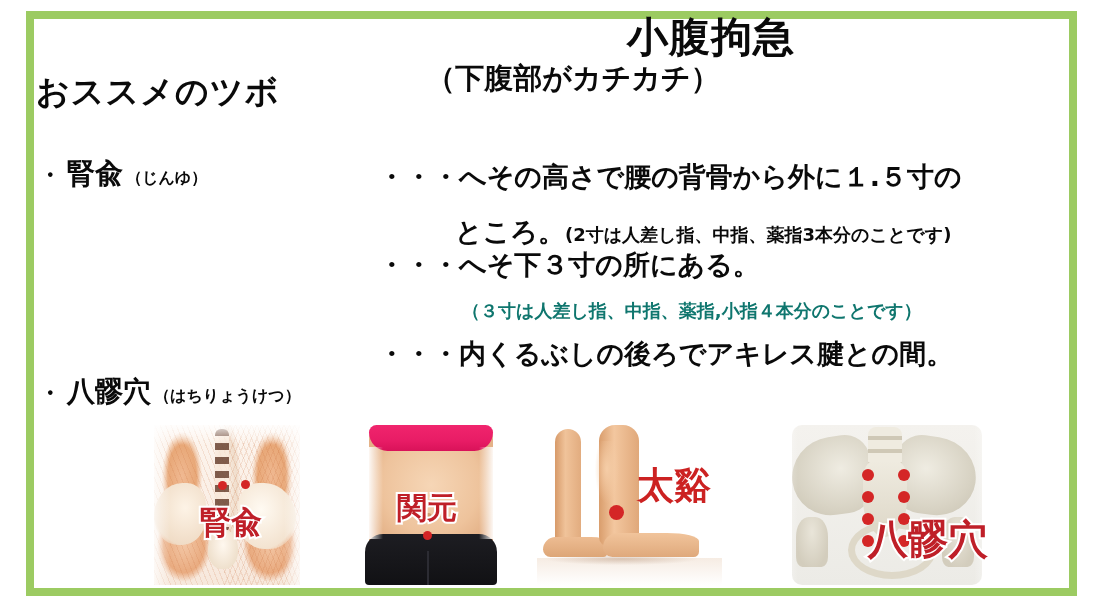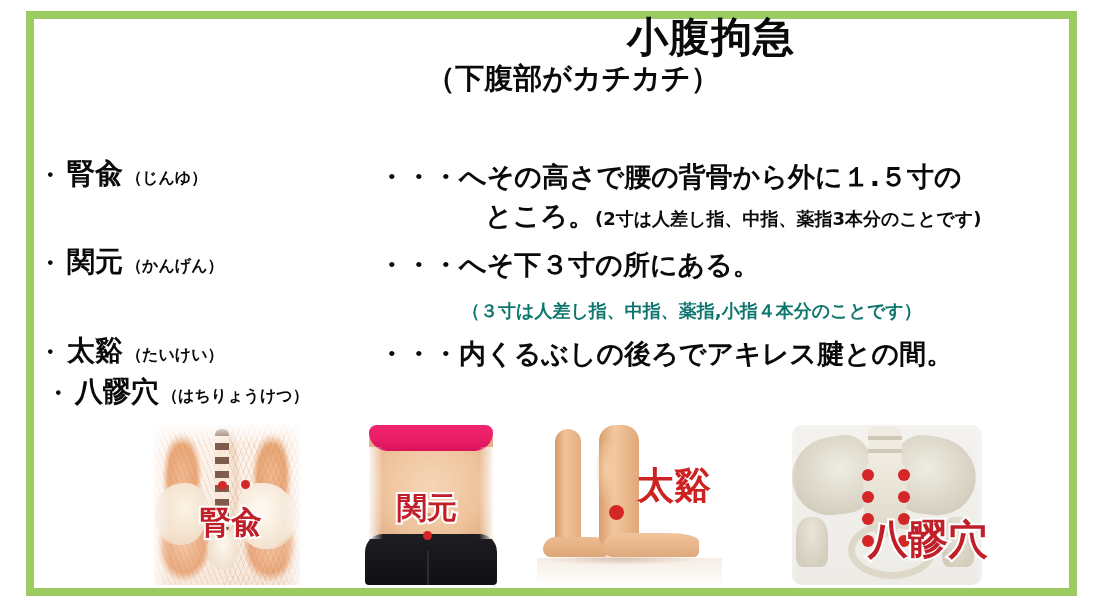--- a/index.html
+++ b/index.html
@@ -259,36 +259,31 @@
   #photo4 .label{left:98px;top:94px;font-size:40px;}
 </style>
 </head>
 <body>
 
 <div id="page">
   <div class="frame"></div>
 
   <div class="title">小腹拘急</div>
   <div class="subtitle">（下腹部がカチカチ）</div>
+  <div class="recommend">おススメのツボ</div>
 
   <div class="pt-name" style="left:38px;top:160px;">
     <span class="bullet">・</span><span>腎兪</span><span class="kana">（じんゆ）</span>
   </div>
-  <div class="pt-name" style="left:38px;top:248px;">
-    <span class="bullet">・</span><span>関元</span><span class="kana">（かんげん）</span>
-  </div>
-  <div class="pt-name" style="left:38px;top:337px;">
-    <span class="bullet">・</span><span>太谿</span><span class="kana">（たいけい）</span>
-  </div>
-  <div class="pt-name" style="left:38px;top:378px;margin-left:8px;">
+  <div class="pt-name" style="left:38px;top:378px;">
     <span class="bullet">・</span><span>八髎穴</span><span class="kana">（はちりょうけつ）</span>
   </div>
 
   <div class="desc" style="left:378px;top:163px;">・・・へその高さで腰の背骨から外に１.５寸の</div>
-  <div class="desc" style="left:455px;top:202px;margin-left:30px;">
+  <div class="desc" style="left:455px;top:218px;">
     <span>ところ。</span><span class="small">(2寸は人差し指、中指、薬指3本分のことです)</span>
   </div>
 
   <div class="desc" style="left:378px;top:251px;">・・・へそ下３寸の所にある。</div>
   <div class="note" style="left:462px;top:302px;">（３寸は人差し指、中指、薬指,小指４本分のことです）</div>
 
   <div class="desc" style="left:378px;top:340px;">・・・内くるぶしの後ろでアキレス腱との間。</div>
 
   <div class="photo" id="photo1">
     <div class="body"></div>

